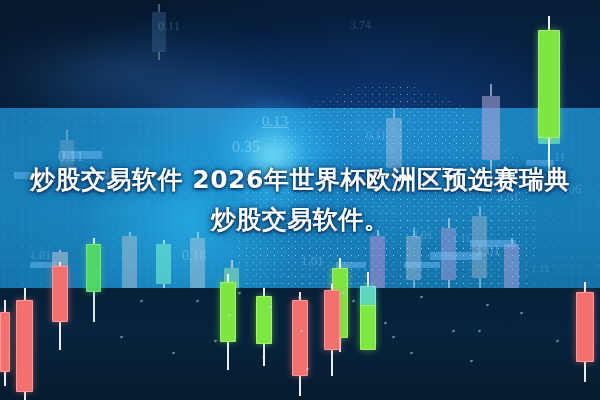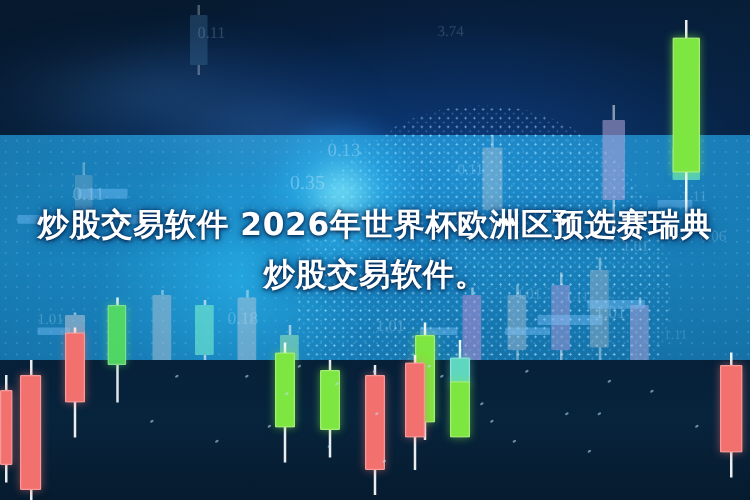--- a/index.html
+++ b/index.html
@@ -157,21 +157,21 @@
       </div>
       <div class="candle" style="left: 60px; width: 14px; top: 130px; height: 56px; opacity: 0.3;">
         <div class="wick" style="top: 0px; height: 56px;"></div>
         <div class="body" style="top: 10px; height: 34px; background: rgb(159, 184, 205);"></div>
       </div>
     </div>
 
   <div id="numbers-layer">
       <div class="num" style="left: 58px; top: 148px; font-size: 15px; opacity: 0.55;">0.11</div>
       <div class="num" style="left: 158px; top: 18px; font-size: 13px; opacity: 0.32;">0.11</div>
-      <div class="num" style="left: 262px; top: 113px; font-size: 15px; opacity: 0.6;">0.13</div>
+      <div class="num" style="left: 262px; top: 113px; font-size: 15px; opacity: 0.6; text-decoration: underline;">0.13</div>
       <div class="num" style="left: 232px; top: 138px; font-size: 16px; opacity: 0.62;">0.35</div>
       <div class="num" style="left: 366px; top: 128px; font-size: 12px; opacity: 0.45;">0.11</div>
       <div class="num" style="left: 350px; top: 18px; font-size: 12px; opacity: 0.3;">3.74</div>
       <div class="num" style="left: 545px; top: 150px; font-size: 12px; opacity: 0.4;">1.11</div>
       <div class="num" style="left: 560px; top: 182px; font-size: 12px; opacity: 0.38;">0.06</div>
       <div class="num" style="left: 498px; top: 190px; font-size: 12px; opacity: 0.42;">1.01</div>
       <div class="num" style="left: 301px; top: 253px; font-size: 13px; opacity: 0.46;">1.01</div>
       <div class="num" style="left: 476px; top: 243px; font-size: 14px; opacity: 0.5;">1.01</div>
       <div class="num" style="left: 412px; top: 228px; font-size: 12px; opacity: 0.38; text-align: center;">4.01</div>
       <div class="num" style="left: 452px; top: 232px; font-size: 11px; opacity: 0.34;">1.11</div>

